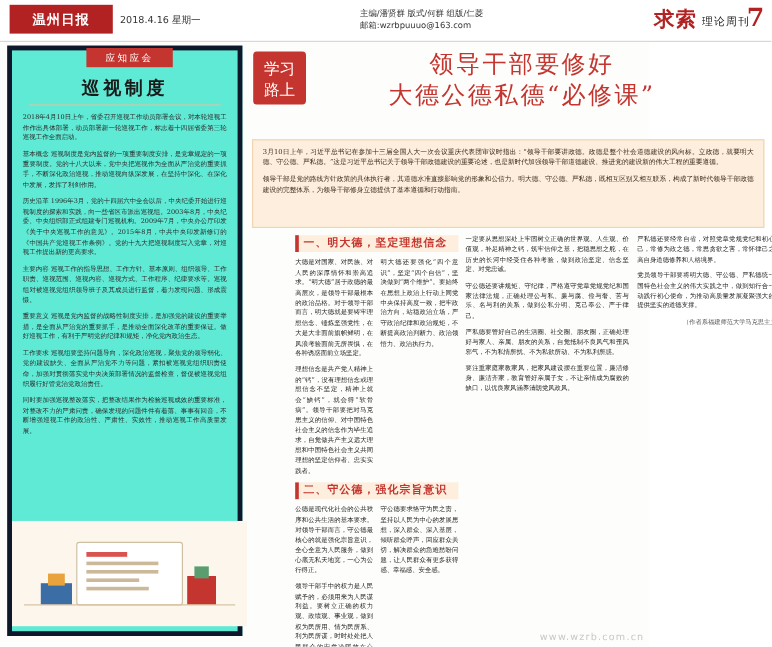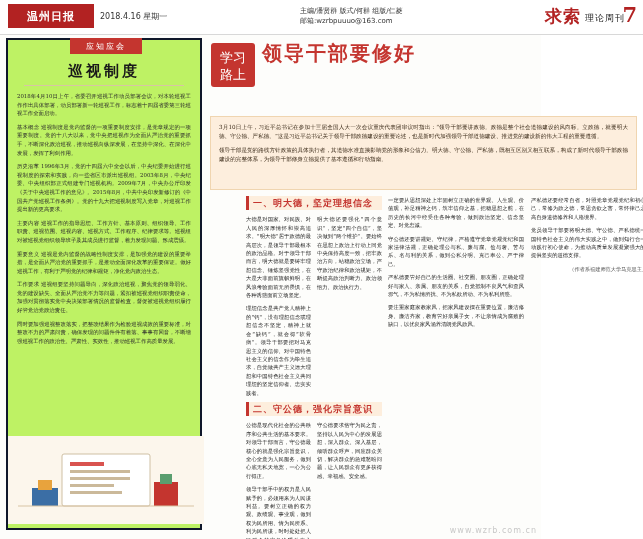--- a/index.html
+++ b/index.html
@@ -49,22 +49,22 @@
     font-size:9px;color:#222;letter-spacing:1px;margin-left:41px;
   }
   .page-number{
     position:absolute;right:6px;top:2px;
     font-size:21px;font-weight:bold;color:#b22222;
     font-family:"DejaVu Serif","Liberation Serif",serif;
   }
   
   .left-col{
     position:absolute;left:6px;top:38px;width:196px;height:492px;
-    background:#bef264;
-    border:2px solid #0f172a;
+    background:#5eead4;
+    border:4px solid #0f172a;
     box-sizing:border-box;
   }
   .lc-badge{
     position:absolute;left:62px;top:-2px;width:72px;height:16px;
     background:#c4352f;color:#fff;font-size:8px;
     display:flex;align-items:center;justify-content:center;
     letter-spacing:2px;
   }
   .lc-title{
     margin:22px 0 4px 0;text-align:center;
@@ -85,23 +85,24 @@
     position:absolute;left:0;bottom:4px;width:196px;height:88px;
   }
   
   .headline-wrap{
     position:absolute;left:210px;top:40px;width:424px;height:60px;
   }
   .study-mark{
     position:absolute;left:0;top:2px;width:46px;height:46px;
   }
   .headline{
-    position:absolute;left:52px;top:0;width:372px;
-    font-family:"DejaVu Serif","Liberation Serif",serif;
-    font-weight:bold;color:#c4352f;
+    position:absolute;left:39px;top:0;width:372px;
+    text-align:center;
+    font-family:"DejaVu Serif","Liberation Serif",serif;
+    font-weight:normal;color:#c4352f;
   }
   .headline .l1{font-size:20px;line-height:26px;letter-spacing:2px;}
   .headline .l2{font-size:20px;line-height:26px;letter-spacing:2px;}
   .byline{
     position:absolute;left:210px;top:104px;width:424px;
     text-align:center;font-size:7px;color:#c4352f;
   }
   .lead-box{
     position:absolute;left:210px;top:116px;width:427px;height:74px;
     background:#fdeedd;border:1px solid #f0d5b0;
@@ -183,20 +184,21 @@
   </div>
 
   <div class="headline-wrap">
     <svg class="study-mark" viewBox="0 0 46 46">
       <rect x="1" y="1" width="44" height="44" rx="3" fill="#c4352f"></rect>
       <text x="23" y="20" font-size="13" fill="#ffffff" text-anchor="middle" font-family="DejaVu Serif, serif">学习</text>
       <text x="23" y="37" font-size="13" fill="#ffffff" text-anchor="middle" font-family="DejaVu Serif, serif">路上</text>
     </svg>
     <div class="headline">
       <div class="l1">领导干部要修好</div>
+      <div class="l2">大德公德私德“必修课”</div>
     </div>
   </div>
 
   <div class="lead-box">
     <p>3月10日上午，习近平总书记在参加十三届全国人大一次会议重庆代表团审议时指出：“领导干部要讲政德。政德是整个社会道德建设的风向标。立政德，就要明大德、守公德、严私德。”这是习近平总书记关于领导干部政德建设的重要论述，也是新时代加强领导干部道德建设、推进党的建设新的伟大工程的重要遵循。</p>
     <p>领导干部是党的路线方针政策的具体执行者，其道德水准直接影响党的形象和公信力。明大德、守公德、严私德，既相互区别又相互联系，构成了新时代领导干部政德建设的完整体系，为领导干部修身立德提供了基本遵循和行动指南。</p>
   </div>
 
   <div class="col" id="colA">
     <div class="sub-head">一、明大德，坚定理想信念</div>

